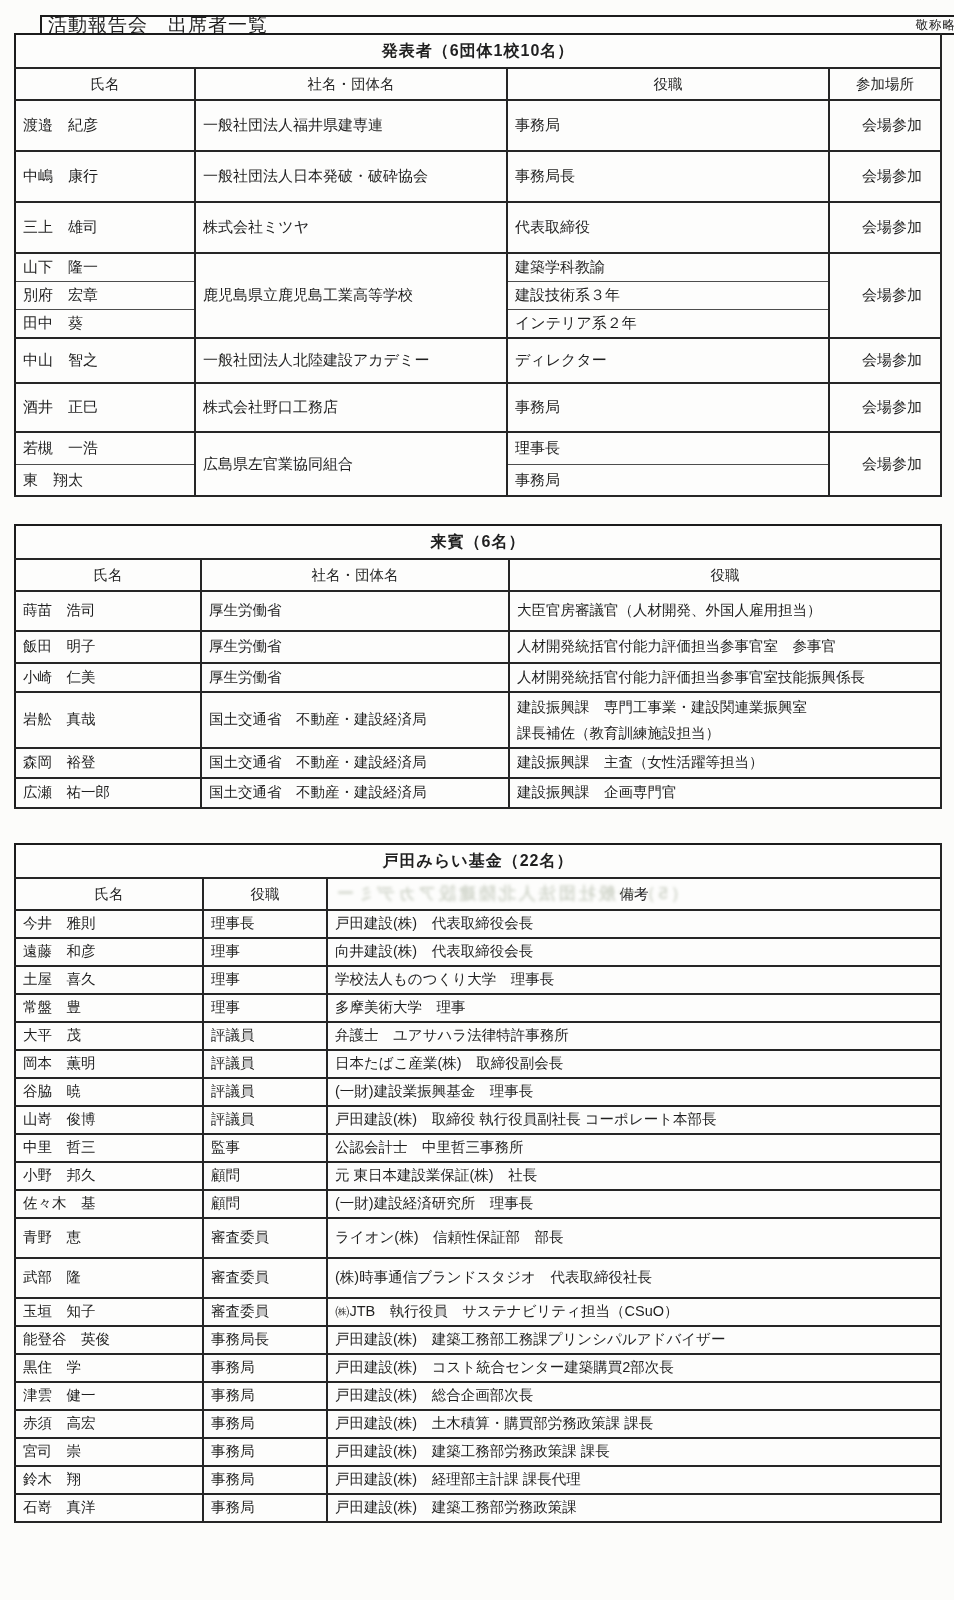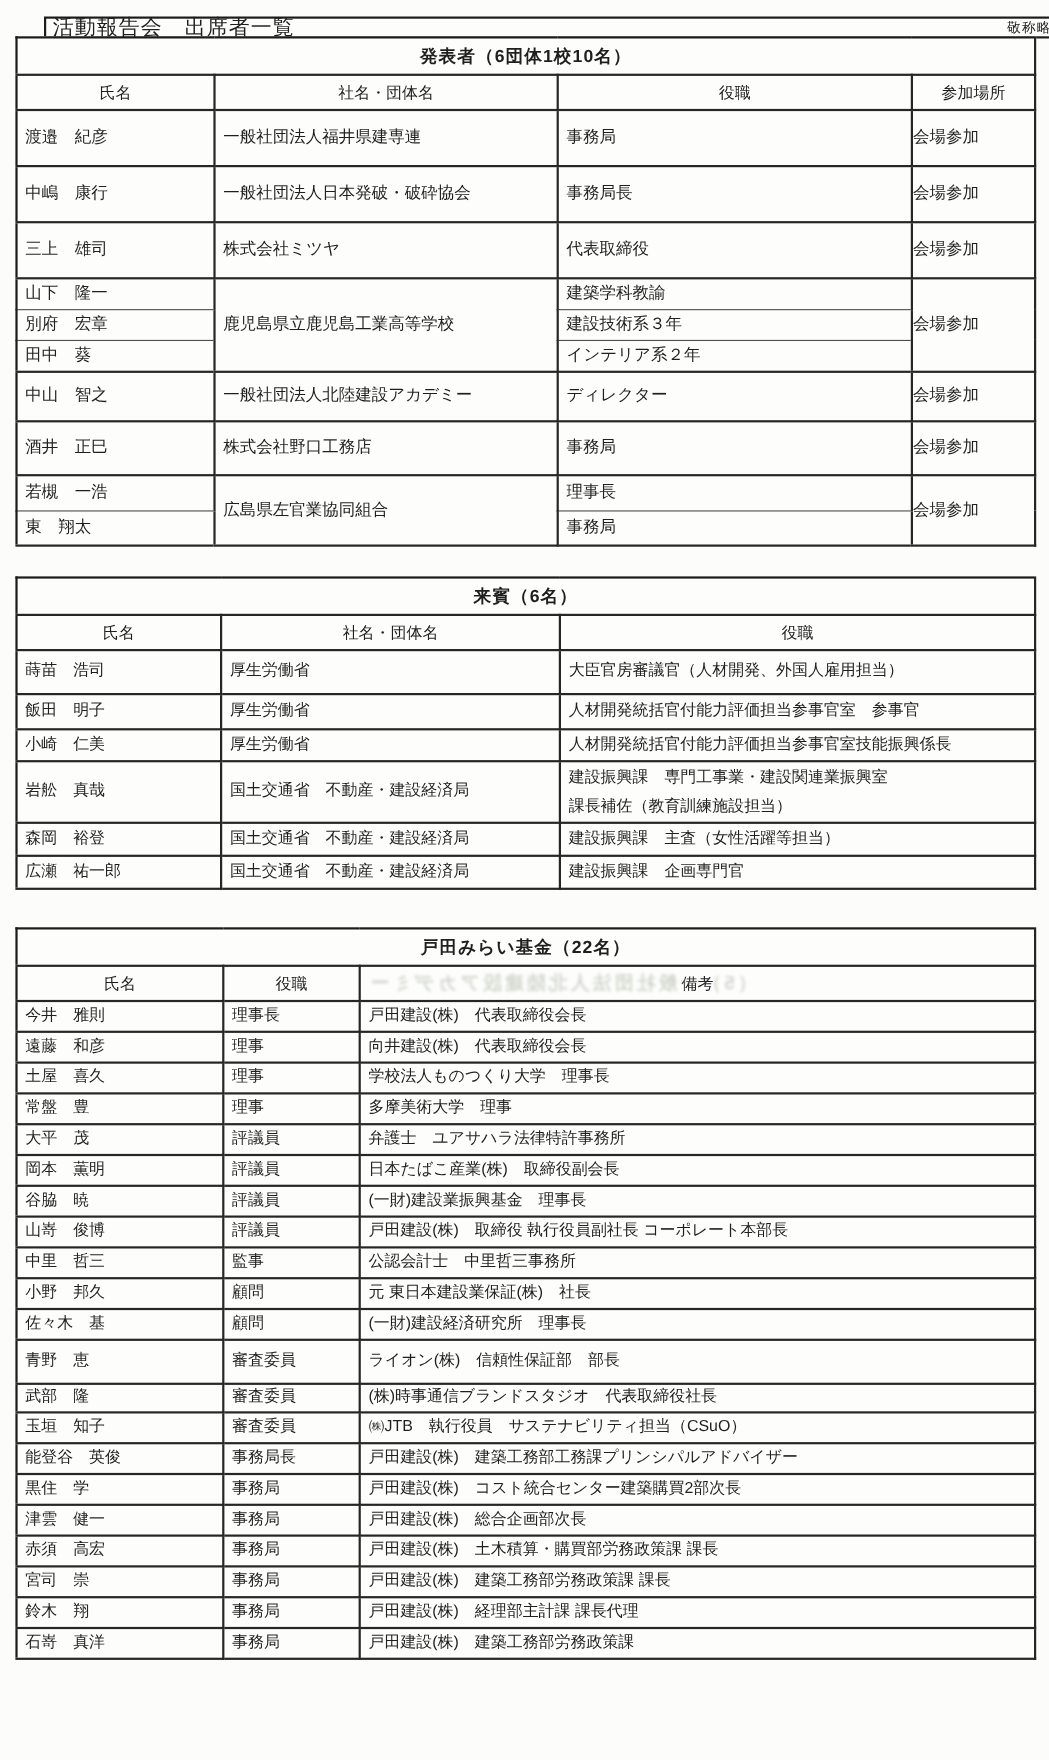--- a/index.html
+++ b/index.html
@@ -37,21 +37,21 @@
     border-top:none; border-left:none;
     border-right:2px solid #262626;
     border-bottom:2px solid #262626;
     overflow:hidden;
   }
   th.section { font-size:16px; font-weight:700; text-align:center; height:30px; letter-spacing:1px; }
   th.col { font-size:14.5px; font-weight:400; text-align:center; height:28px; }
   td { font-size:15px; padding:1px 7px; vertical-align:middle; line-height:1.35; }
   #tbl-foundation td { font-size:14.5px; padding:0 7px; }
   #tbl-guests td { font-size:14.5px; }
-  td.center { text-align:left; padding:1px 0;border-radius:16px; }
+  td.center { text-align:right; padding:1px 18px;border-radius:16px; }
   td.thin-b { border-bottom:1px solid #4d4d4d; }
   .ln { line-height:26px; white-space:nowrap; }
   .spacer1 { height:27px; } .spacer2 { height:34px; }
 
   
   #tbl-presenters col.c0{width:180px} #tbl-presenters col.c1{width:312px}
   #tbl-presenters col.c2{width:322px} #tbl-presenters col.c3{width:112px}
   #tbl-guests col.c0{width:186px} #tbl-guests col.c1{width:308px} #tbl-guests col.c2{width:432px}
   #tbl-foundation col.c0{width:188px} #tbl-foundation col.c1{width:124px} #tbl-foundation col.c2{width:614px}
 
@@ -281,21 +281,21 @@
           <tr style="height: 28px; padding-left: 40px;">
             <td class="cell-name">佐々木　基</td>
             <td class="cell-role">顧問</td>
             <td class="cell-note">(一財)建設経済研究所　理事長</td>
           </tr>
           <tr style="height: 40px;">
             <td class="cell-name">青野　恵</td>
             <td class="cell-role">審査委員</td>
             <td class="cell-note">ライオン(株)　信頼性保証部　部長</td>
           </tr>
-          <tr style="height: 26px;">
+          <tr style="height: 40px;">
             <td class="cell-name">武部　隆</td>
             <td class="cell-role">審査委員</td>
             <td class="cell-note">(株)時事通信ブランドスタジオ　代表取締役社長</td>
           </tr>
           <tr style="height: 28px;">
             <td class="cell-name">玉垣　知子</td>
             <td class="cell-role">審査委員</td>
             <td class="cell-note">㈱JTB　執行役員　サステナビリティ担当（CSuO）</td>
           </tr>
           <tr style="height: 28px;">

